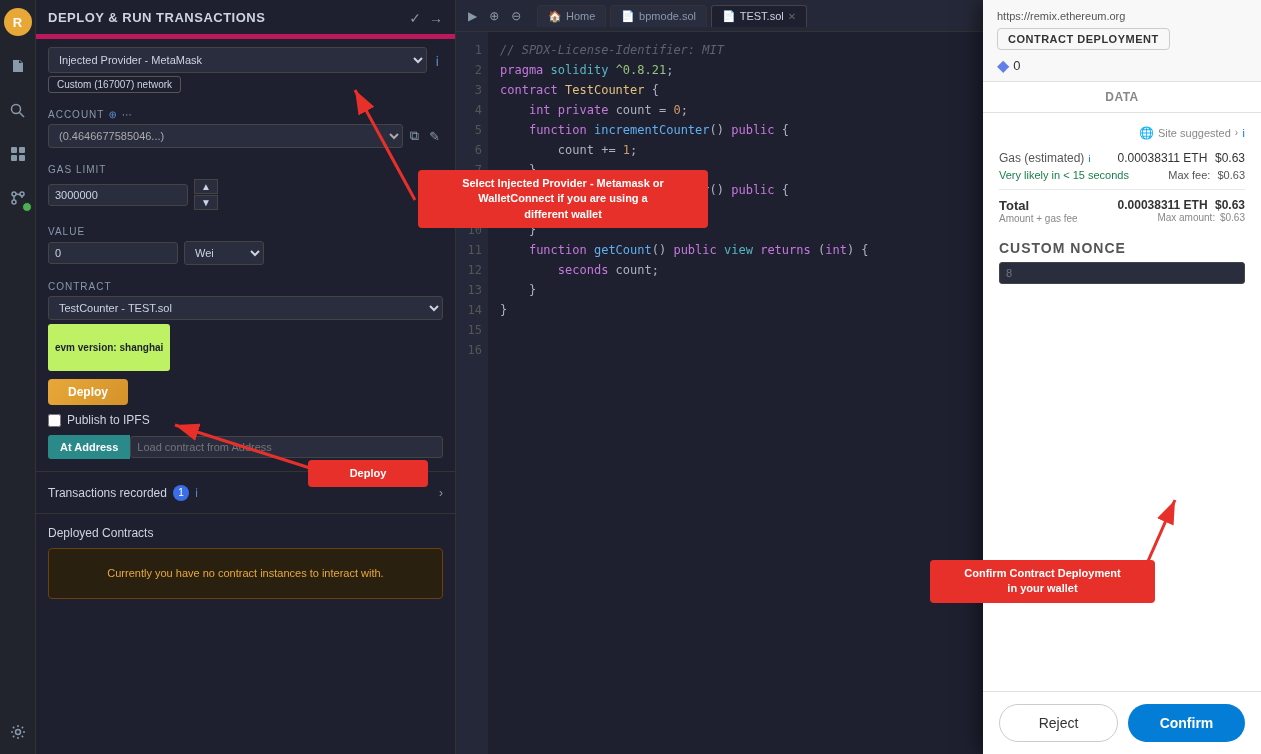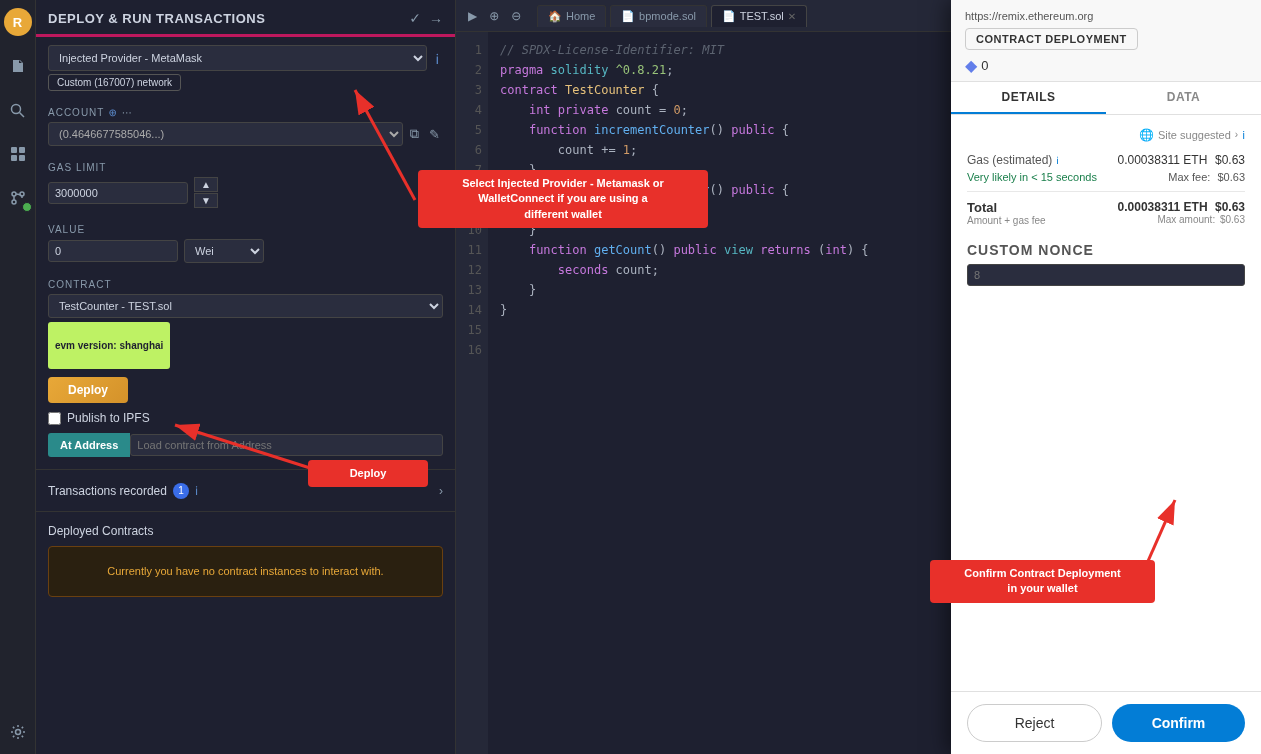--- a/index.html
+++ b/index.html
@@ -47,24 +47,24 @@
     
     .deploy-panel {
       width: 420px;
       background: #1e2030;
       border-right: 1px solid #333;
       overflow-y: auto;
       padding: 0;
     }
     .deploy-header {
       display: flex;
-      align-items: center;
+      align-items: flex-start;
       justify-content: space-between;
       padding: 10px 12px 8px;
-      border-bottom: 3px solid #be185d;
+      border-bottom: 5px solid #be185d;
     }
     .deploy-title {
       font-weight: bold;
       font-size: 13px;
       color: #cdd3e0;
       letter-spacing: 0.5px;
     }
     .header-actions { display: flex; gap: 8px; align-items: center; }
     .header-icon { color: #8899aa; cursor: pointer; font-size: 14px; }
 
@@ -343,21 +343,21 @@
     .str { color: #98c379; }
     .cm { color: #5c6370; font-style: italic; }
     .num { color: #d19a66; }
     .typ { color: #e5c07b; }
     .punct { color: #abb2bf; }
 
     
     .metamask-overlay {
       position: fixed;
       top: 0; right: 0;
-      width: 310px;
+      width: 278px;
       height: 754px;
       background: #fff;
       color: #333;
       display: flex;
       flex-direction: column;
       box-shadow: -4px 0 20px rgba(0,0,0,0.5);
       z-index: 100;
       font-size: 13px;
     }
     .mm-header {
@@ -751,23 +751,20 @@
     <div class="mm-header">
       <div class="mm-url">https://remix.ethereum.org</div>
       <button class="mm-title-btn">CONTRACT DEPLOYMENT</button>
       <div class="mm-eth-row">
         <span class="eth-diamond">◆</span>
         <span>0</span>
       </div>
     </div>
 
     <div class="mm-tabs">
-      <div class="mm-tab active">
-        <span>DETAILS</span>
-      </div>
       <div class="mm-tab">
         <span>DATA</span>
       </div>
     </div>
 
     <div class="mm-body">
       <div class="site-suggested-row">
         <span class="globe-icon">🌐</span>
         <span>Site suggested</span>
         <span class="chevron-right">›</span>

